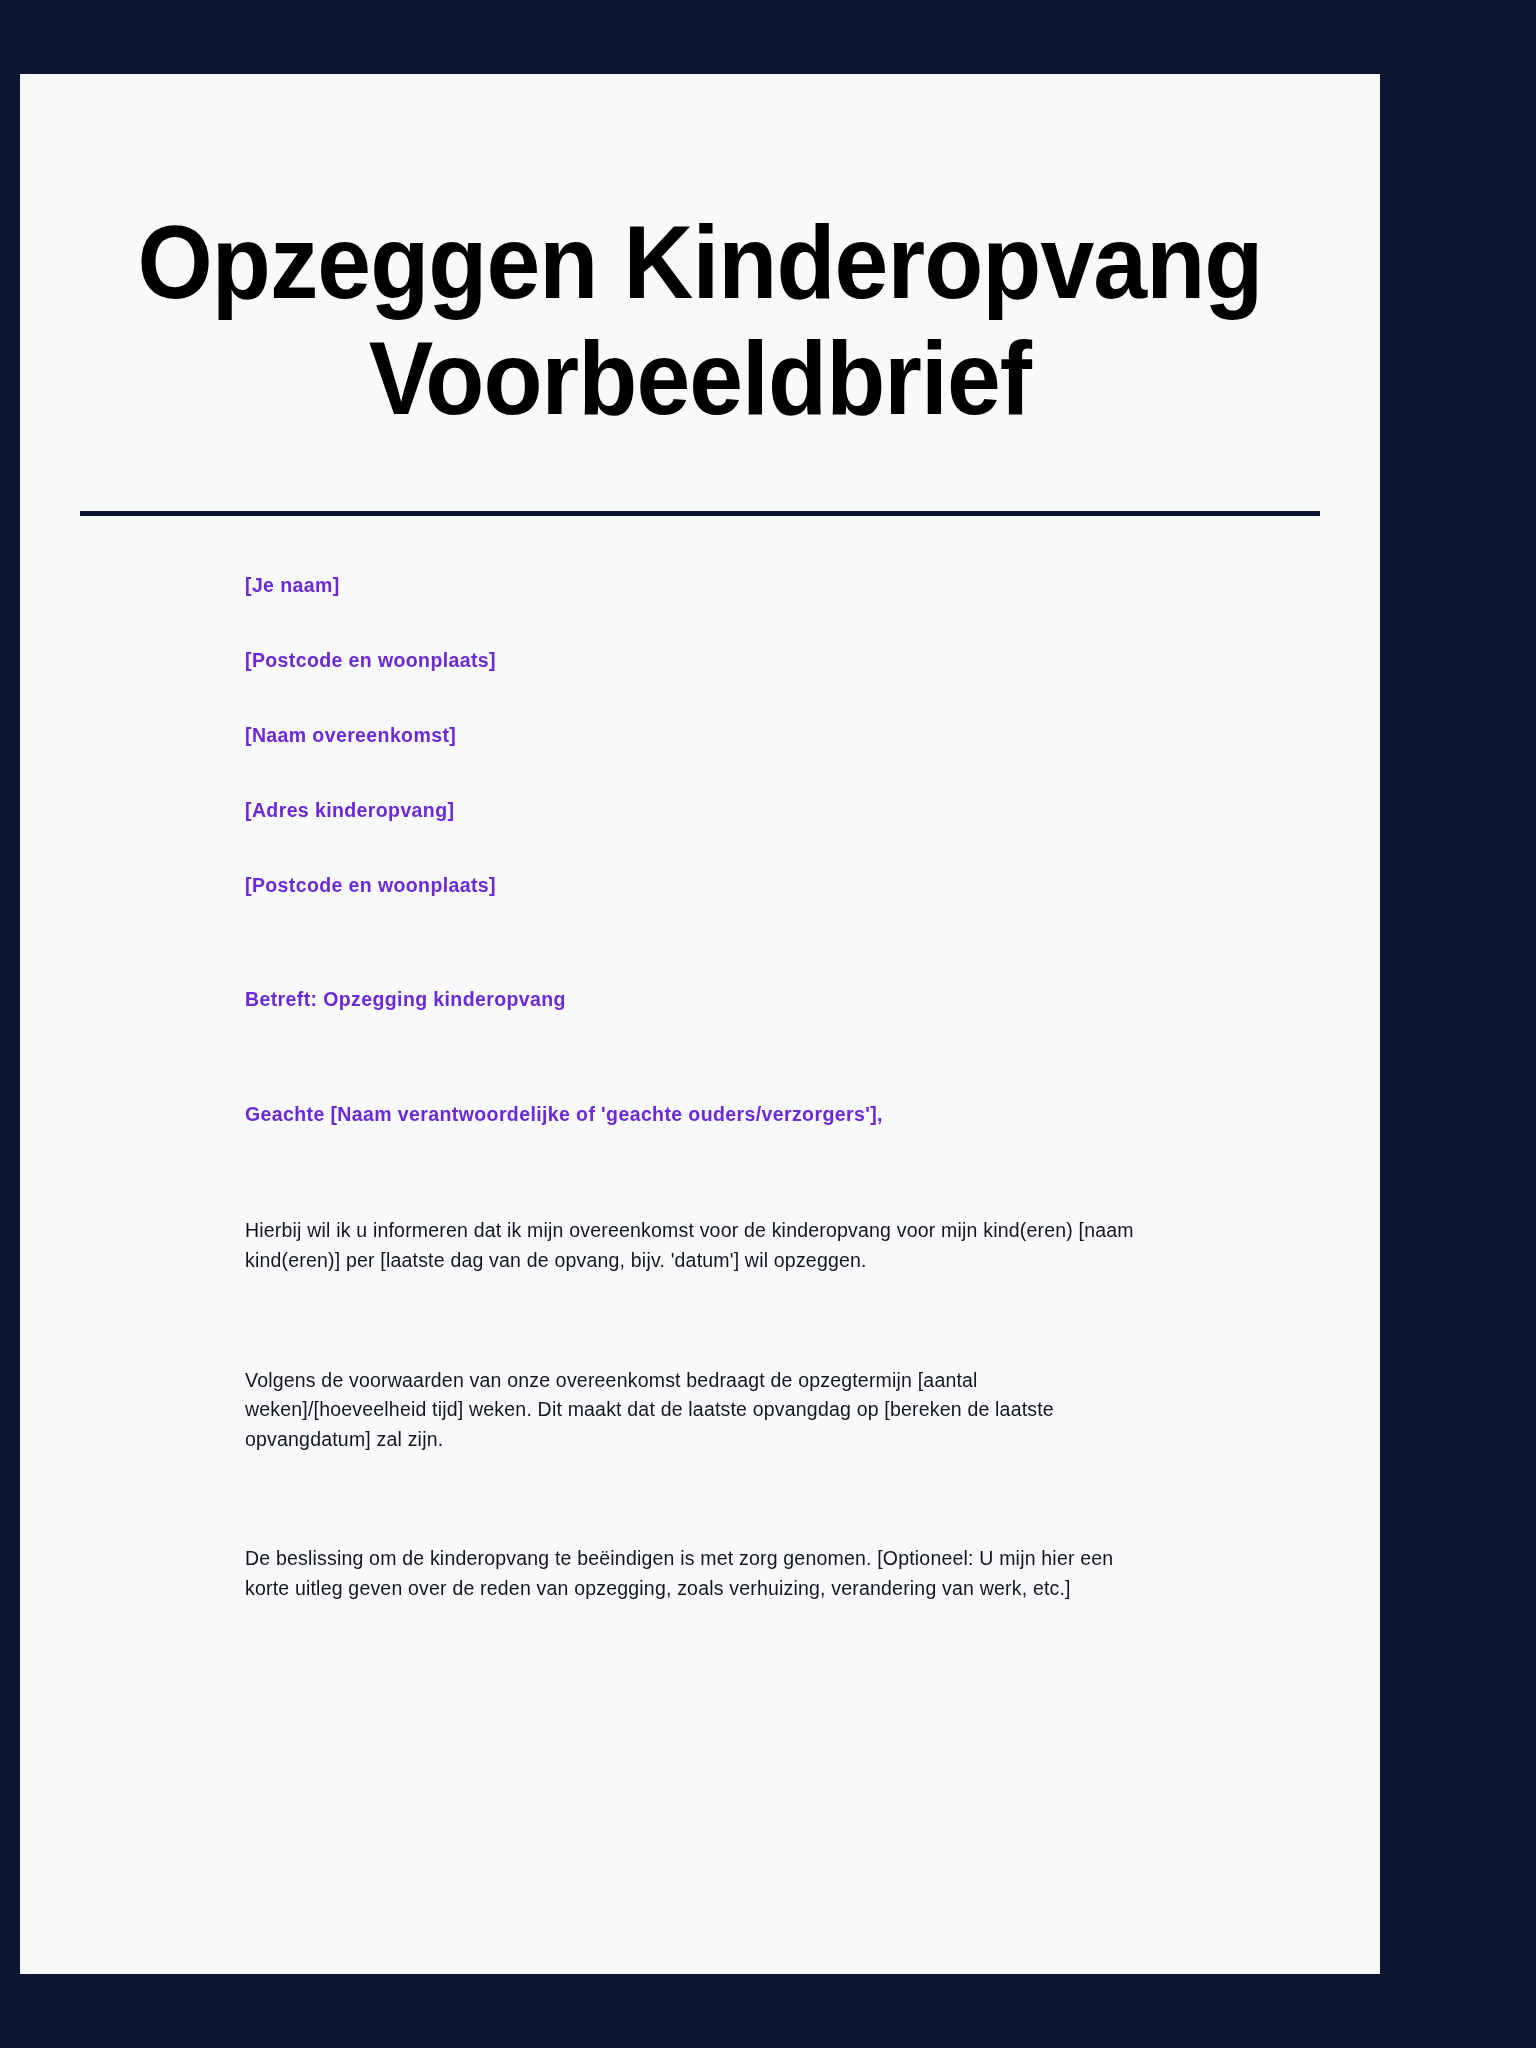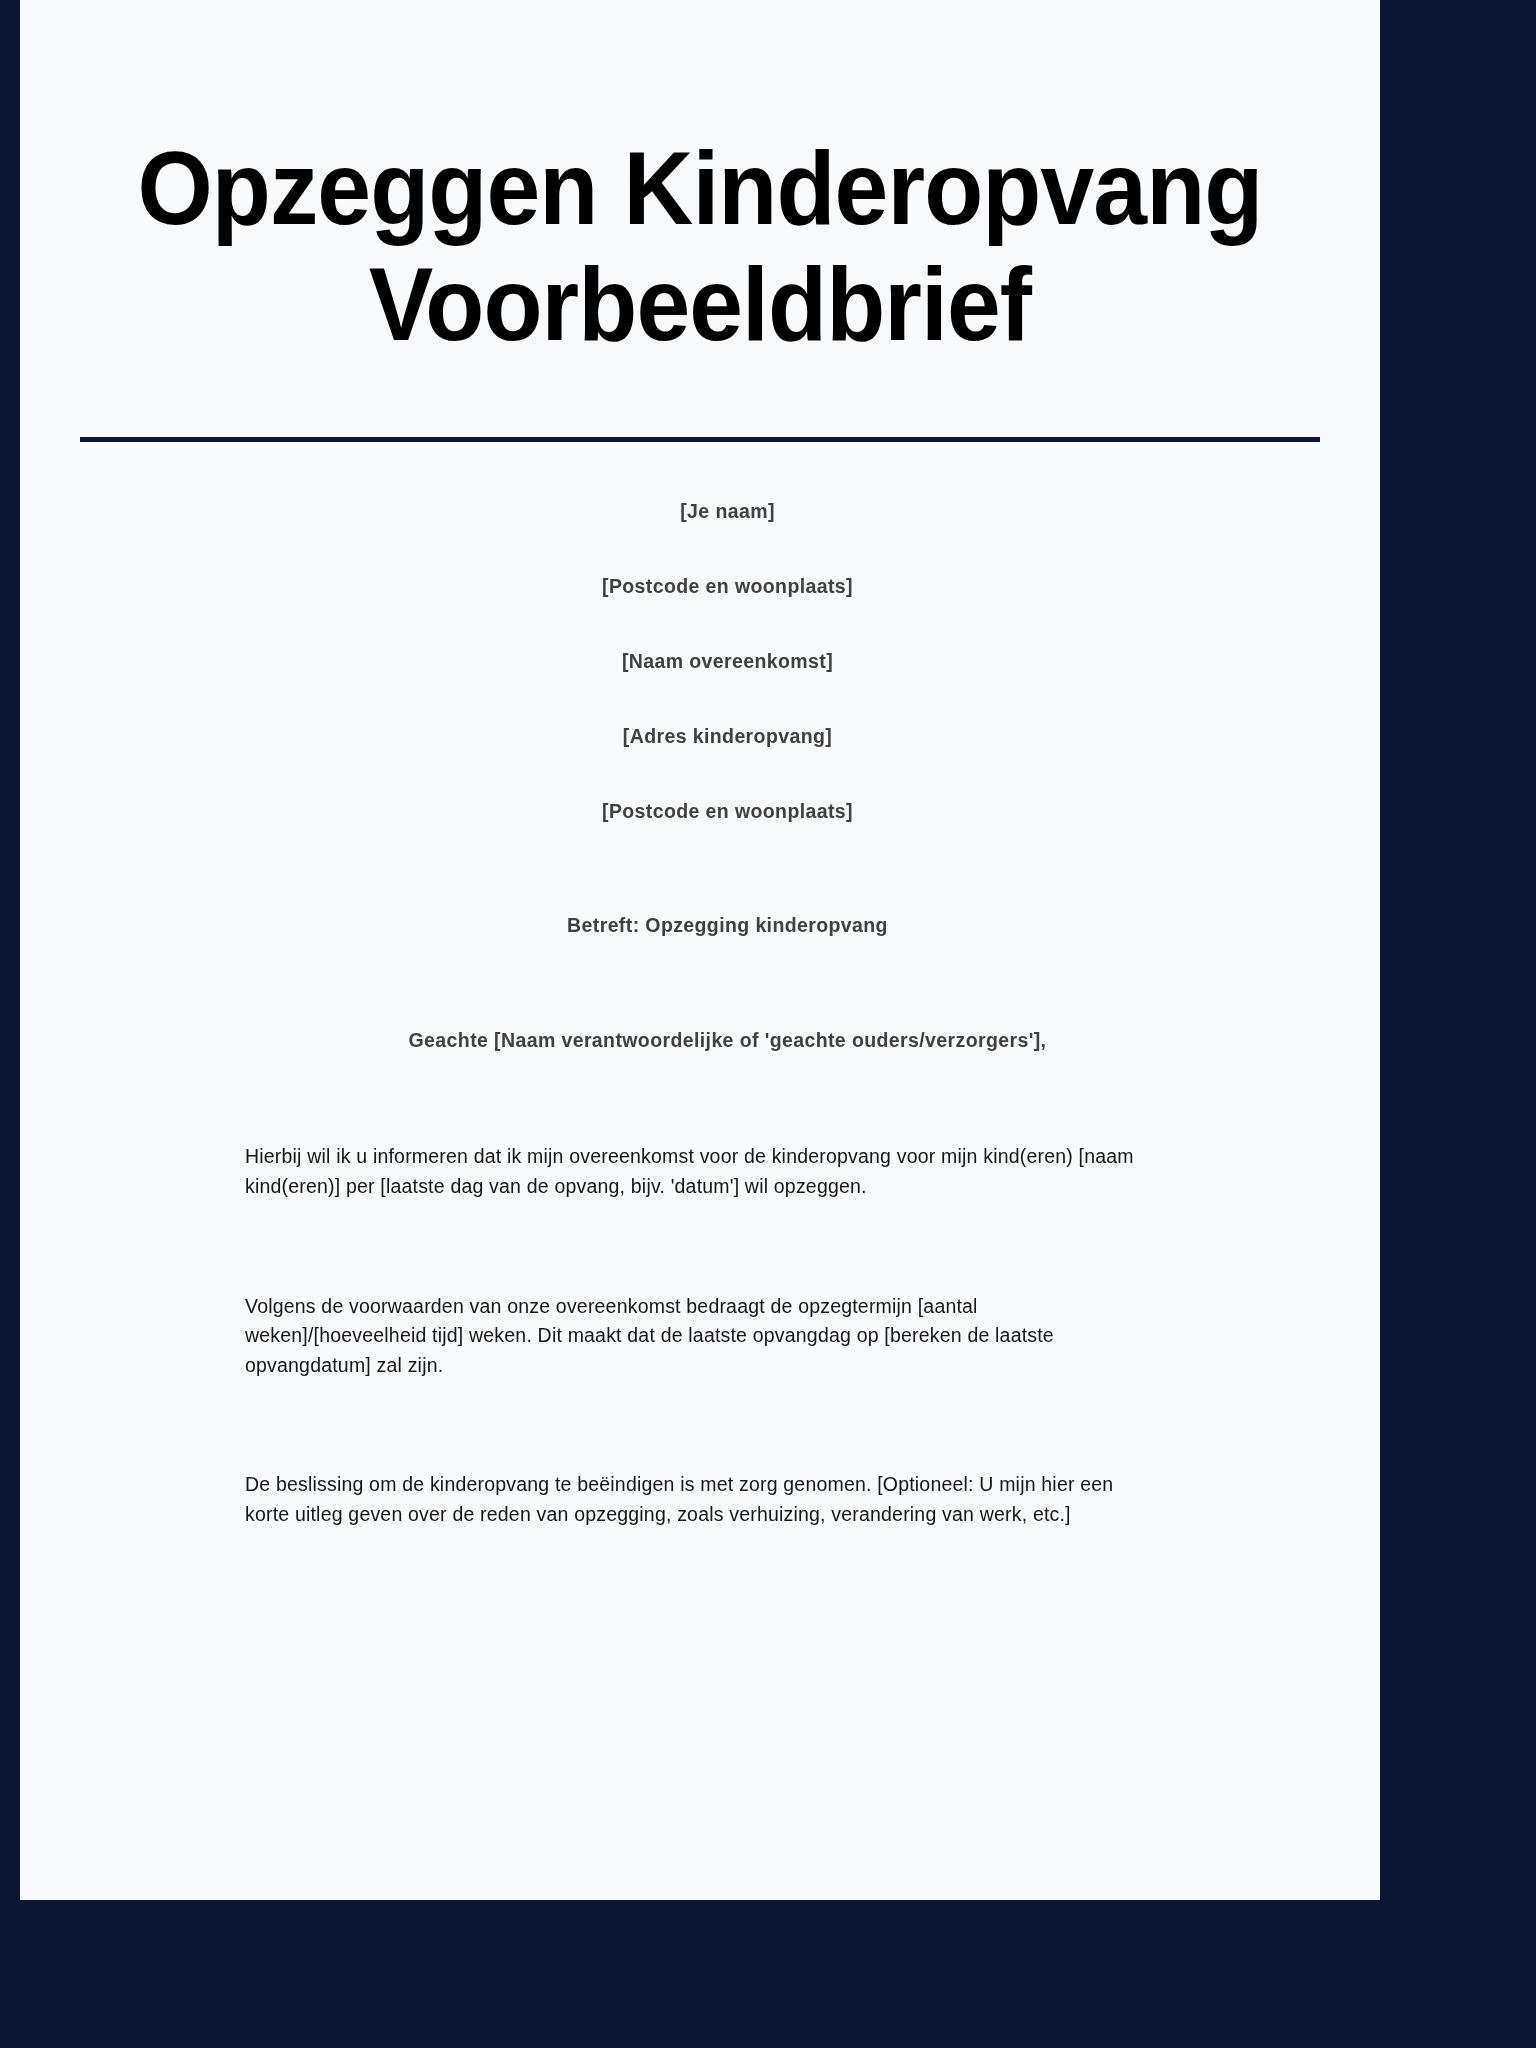--- a/index.html
+++ b/index.html
@@ -12,20 +12,21 @@
     height: 2048px;
     background: #0d1733;
     font-family: "Liberation Sans", sans-serif;
     overflow: hidden;
   }
   .page-wrap {
     width: 1400px;
     height: 2048px;
     display: flex;
     justify-content: center;
+    padding-top: 74px;
     border-radius: 18px;
   }
   .sheet {
     width: 1360px;
     height: 1900px;
     background: #f7f9fb;
     position: relative;
     display: flex;
     flex-direction: column;
   }
@@ -49,25 +50,24 @@
     margin: 74px 0 0 0;
     width: 100%;
   }
   .body-area {
     padding: 56px 170px 0 225px;
     flex: 1 1 auto;
   }
   .line {
     font-size: 19.5px;
     font-weight: bold;
-    color: #404040;
+    color: #6d28d9;
     line-height: 1.38;
     margin: 0 0 48px 0;
     letter-spacing: 0.02em;
-    text-align: center;
   }
   .line.gap-xl { margin-bottom: 88px; }
   .para {
     font-size: 19.5px;
     font-weight: normal;
     color: #13161c;
     line-height: 1.52;
     margin: 0 0 90px 0;
     letter-spacing: 0.01em;
     max-width: 900px;

